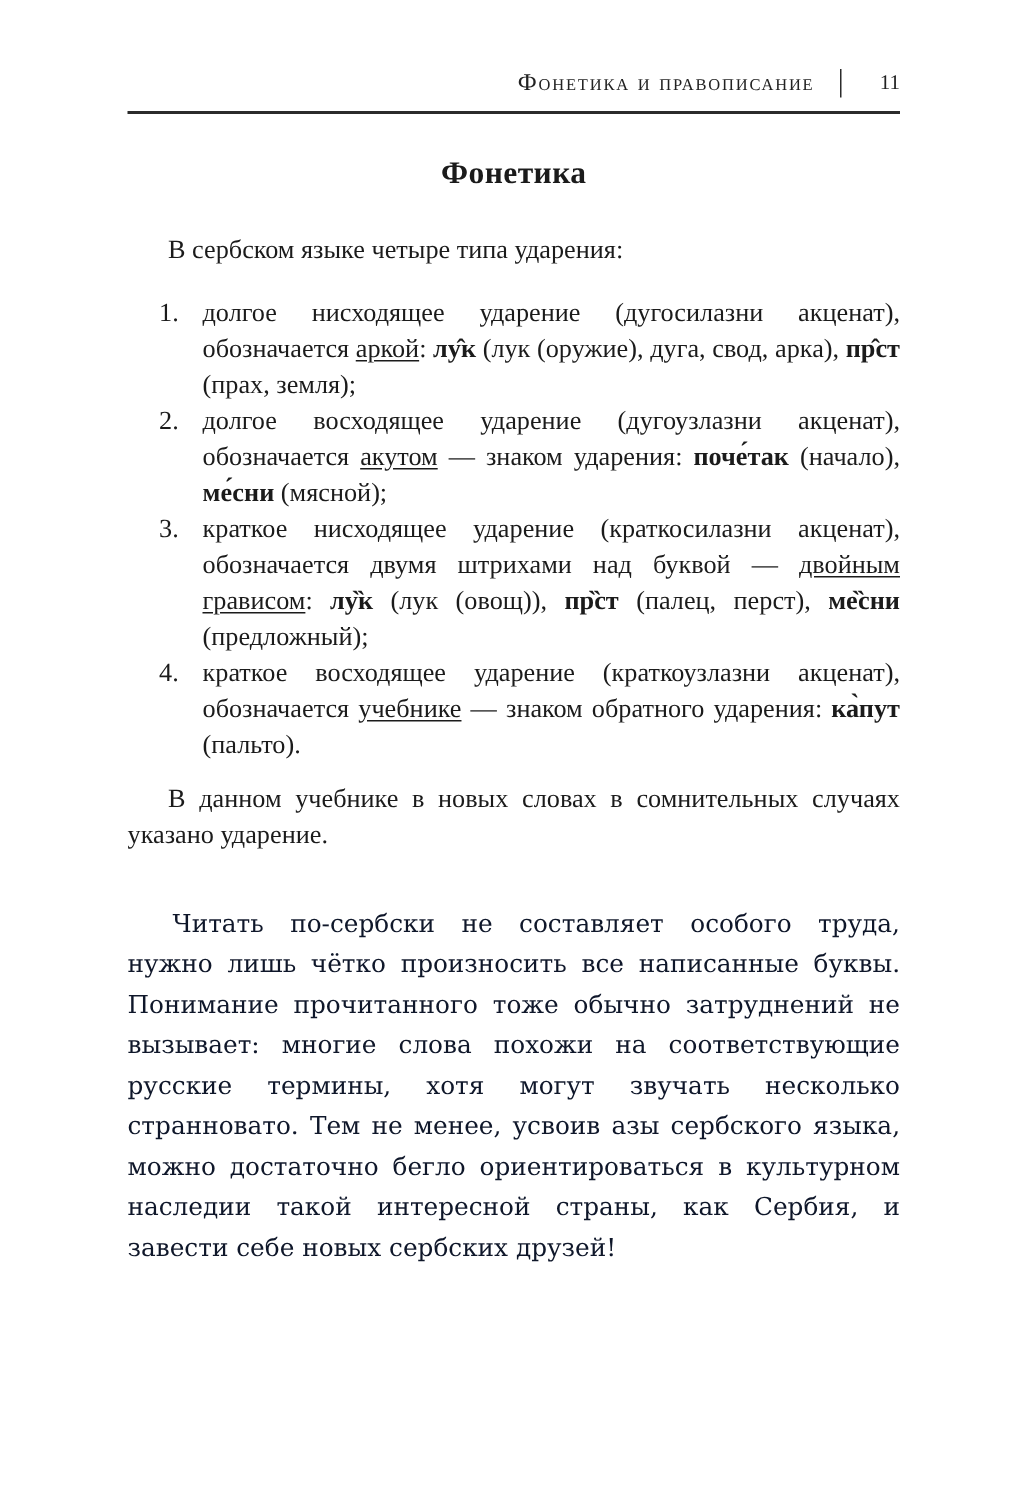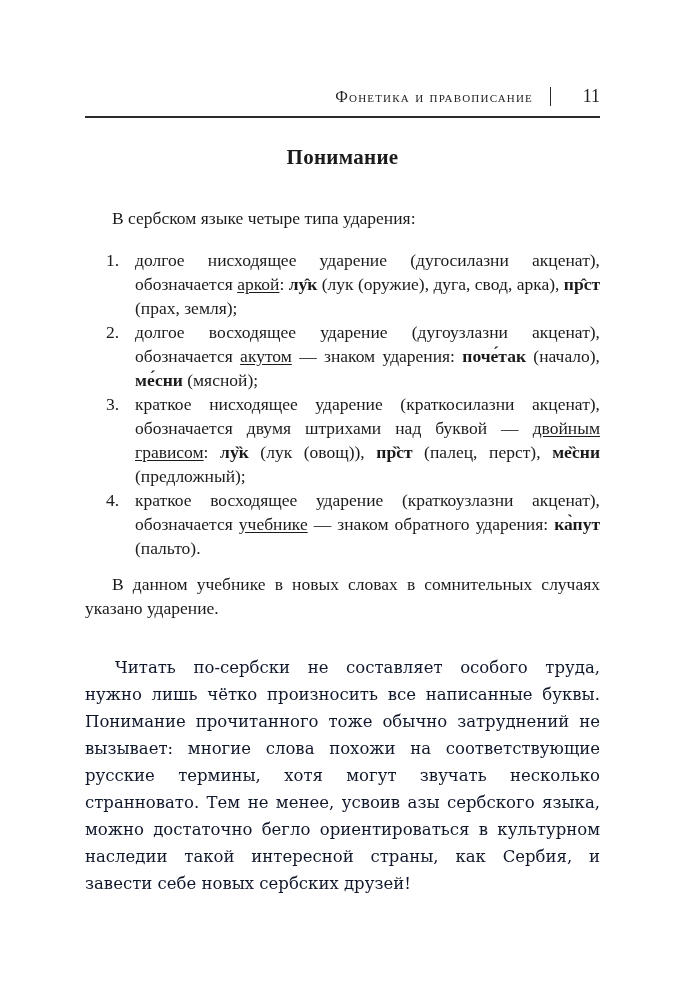--- a/index.html
+++ b/index.html
@@ -7,21 +7,21 @@
     padding: 0;
     background: #ffffff;
   }
   .page {
     position: relative;
     width: 684px;
     height: 1000px;
     margin: 0 auto;
     background: #ffffff;
     box-sizing: border-box;
-    padding: 86px 84px 0 85px;
+    padding: 46px 84px 0 85px;
     font-family: "Liberation Serif", serif;
     color: #1b1b1b;
   }
   
   .header {
     display: flex;
     align-items: center;
     justify-content: flex-end;
     padding-bottom: 9px;
     border-bottom: 2px solid #2b2b2b;
@@ -33,43 +33,42 @@
     font-size: 16px;
     color: #222;
   }
   .header-divider {
     width: 1px;
     height: 19px;
     background: #2b2b2b;
     margin: 0 17px;
   }
   .page-number {
-    font-size: 18px;
+    font-size: 14px;
     color: #222;
     min-width: 22px;
     text-align: right;
-    margin-left: 10px;
   }
   
   .section-title {
     margin-top: 27px;
     text-align: center;
     font-weight: bold;
     font-size: 21px;
     letter-spacing: 0.3px;
   }
   
   .body-text {
     font-size: 17.5px;
     line-height: 24px;
     text-align: justify;
     margin-top: 12px;
   }
   .intro {
-    margin-top: 36px;
+    margin-top: 26px;
     text-indent: 27px;
   }
   .ulist {
     margin-top: 0;
   }
   .list-item {
     position: relative;
     padding-left: 50px;
   }
   .list-item .num {
@@ -97,21 +96,21 @@
 <body>
 
 <div class="page">
 
   <div class="header">
     <span class="running-head">Фонетика и правописание</span>
     <span class="header-divider"></span>
     <span class="page-number">11</span>
   </div>
 
-  <h1 class="section-title">Понимание</h1>
+  <h1 class="section-title">Фонетика</h1>
 
   <p class="body-text intro">В сербском языке четыре типа ударения:</p>
 
   <div class="body-text ulist">
 
     <div class="list-item">
       <span class="num">1.</span>
       <div class="li-text"><span>долгое нисходящее ударение (дугосилазни акценат), обозначается </span><span class="u">аркой</span><span>: </span><span class="b">лу̂к</span><span> (лук (оружие), дуга, свод, арка), </span><span class="b">пр̂ст</span><span> (прах, земля);</span></div>
     </div>
 

